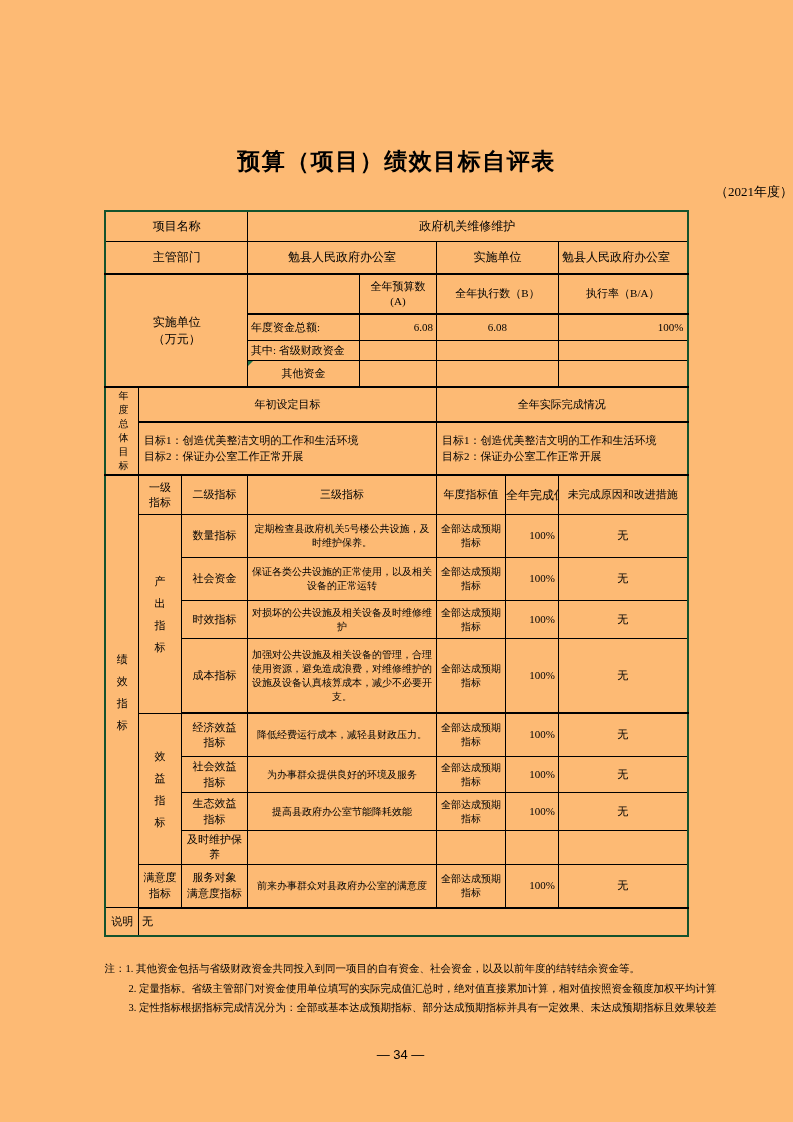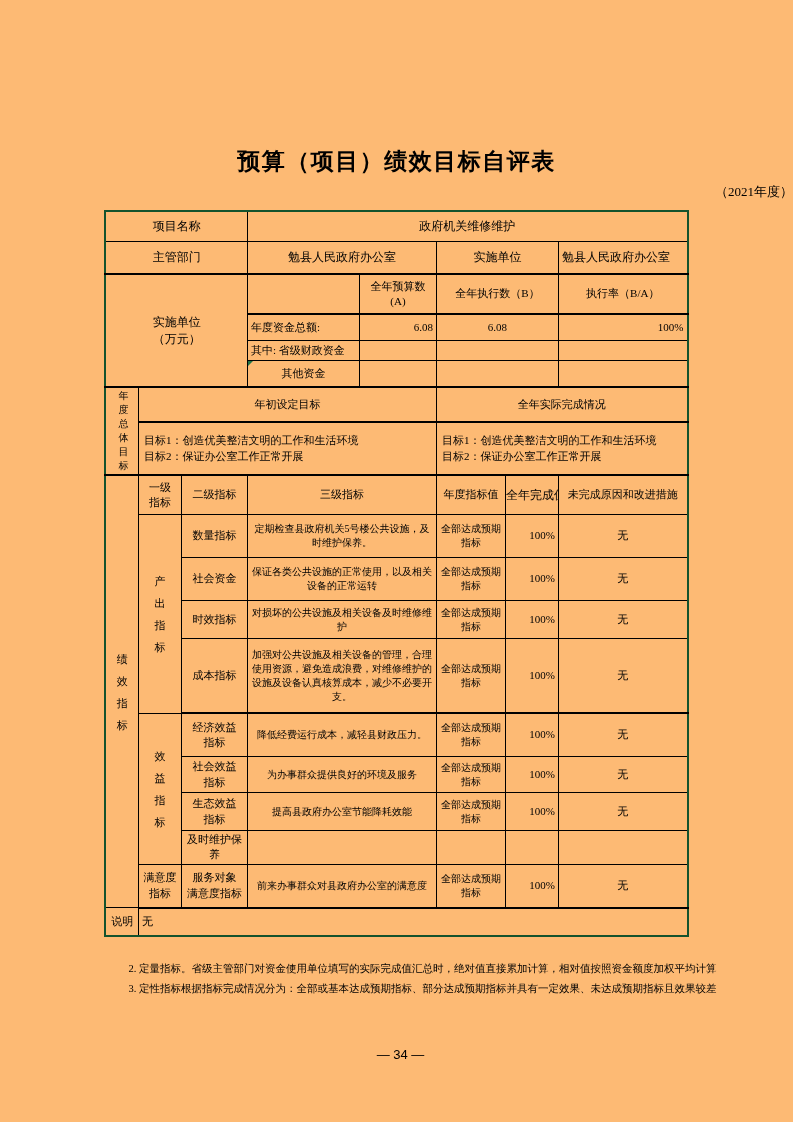--- a/index.html
+++ b/index.html
@@ -213,19 +213,20 @@
     </tr>
 
     <tr>
       <td style="height:25px">说明</td>
       <td colspan="7" class="left">无</td>
     </tr>
   </tbody>
     </table>
 
   <div class="notes">
+    <div class="note-line">注：1. 其他资金包括与省级财政资金共同投入到同一项目的自有资金、社会资金，以及以前年度的结转结余资金等。</div>
     <div class="note-line indent">2. 定量指标。省级主管部门对资金使用单位填写的实际完成值汇总时，绝对值直接累加计算，相对值按照资金额度加权平均计算</div>
     <div class="note-line indent">3. 定性指标根据指标完成情况分为：全部或基本达成预期指标、部分达成预期指标并具有一定效果、未达成预期指标且效果较差</div>
   </div>
 
   <div class="page-number">— 34 —</div>
 
 </div>
 
 </body></html>

